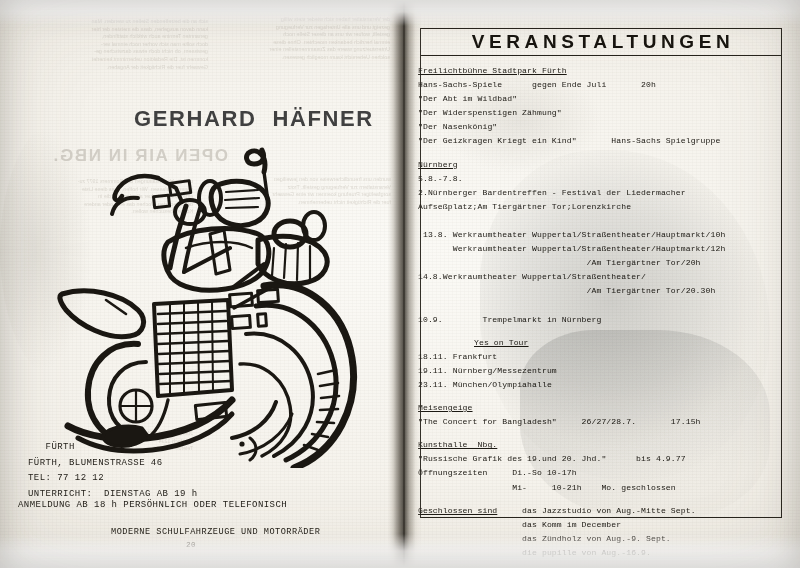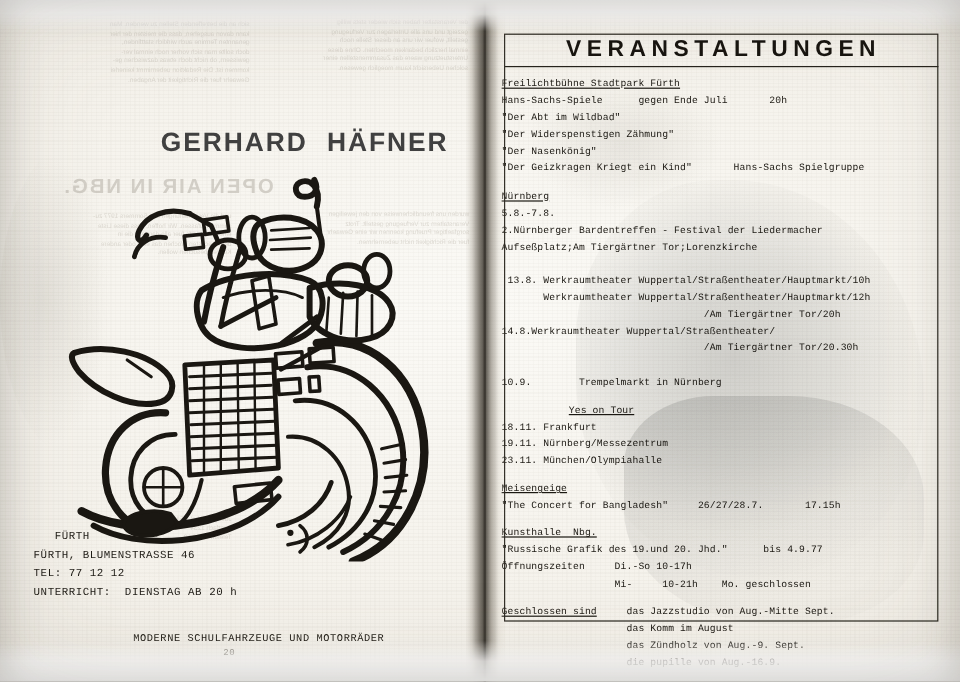--- a/index.html
+++ b/index.html
@@ -355,22 +355,23 @@
         <path d="M222 316 C246 312 266 296 274 276" stroke-width="3"></path>
 
         <path d="M232 300 C240 306 240 316 232 322" stroke-width="3"></path>
         <circle cx="224" cy="306" r="2.6" fill="#1a1712" stroke="none"></circle>
       </g>
     </svg>
 
     <div class="ad-address"><span>   FÜRTH</span>
 <span>FÜRTH, BLUMENSTRASSE 46</span>
 <span>TEL: 77 12 12</span>
-<span>UNTERRICHT:  DIENSTAG AB 20 h</span></div>
-
+<span>UNTERRICHT:  DIENSTAG AB 19 h</span></div>
+
+    <div class="ad-anmeldung">ANMELDUNG AB 18 h PERSÖHNLICH ODER TELEFONISCH</div>
 
     <div class="ad-footer">MODERNE SCHULFAHRZEUGE UND MOTORRÄDER</div>
 
     <div class="pagenum pagenum-left">20</div>
   </div>
 
   <div class="page page-right">
 
     <div class="events-box"></div>
     <div class="events-title-band">
@@ -405,21 +406,21 @@
         <div class="ev-gap"></div>
         <div class="ev-line u"><span class="head">Meisengeige</span></div>
         <div class="ev-line">"The Concert for Bangladesh"     26/27/28.7.       17.15h</div>
         <div class="ev-gap"></div>
         <div class="ev-line u"><span class="head">Kunsthalle  Nbg.</span></div>
         <div class="ev-line">"Russische Grafik des 19.und 20. Jhd."      bis 4.9.77</div>
         <div class="ev-line">Öffnungszeiten     Di.-So 10-17h</div>
         <div class="ev-line">                   Mi-     10-21h    Mo. geschlossen</div>
         <div class="ev-gap"></div>
         <div class="ev-line"><span class="head" style="text-decoration: underline;">Geschlossen sind</span><span>     das Jazzstudio von Aug.-Mitte Sept.</span></div>
-        <div class="ev-line">                     das Komm im August</div>
+        <div class="ev-line">                     das Komm im December</div>
         <div class="ev-line">                     das Zündholz von Aug.-9. Sept.</div>
         <div class="ev-line">                     die pupille von Aug.-16.9.</div>
       </div>
 
   </div>
 
   <div class="blotch blotch-c"></div>
   <div class="blotch blotch-a"></div>
   <div class="blotch blotch-b"></div>
 

